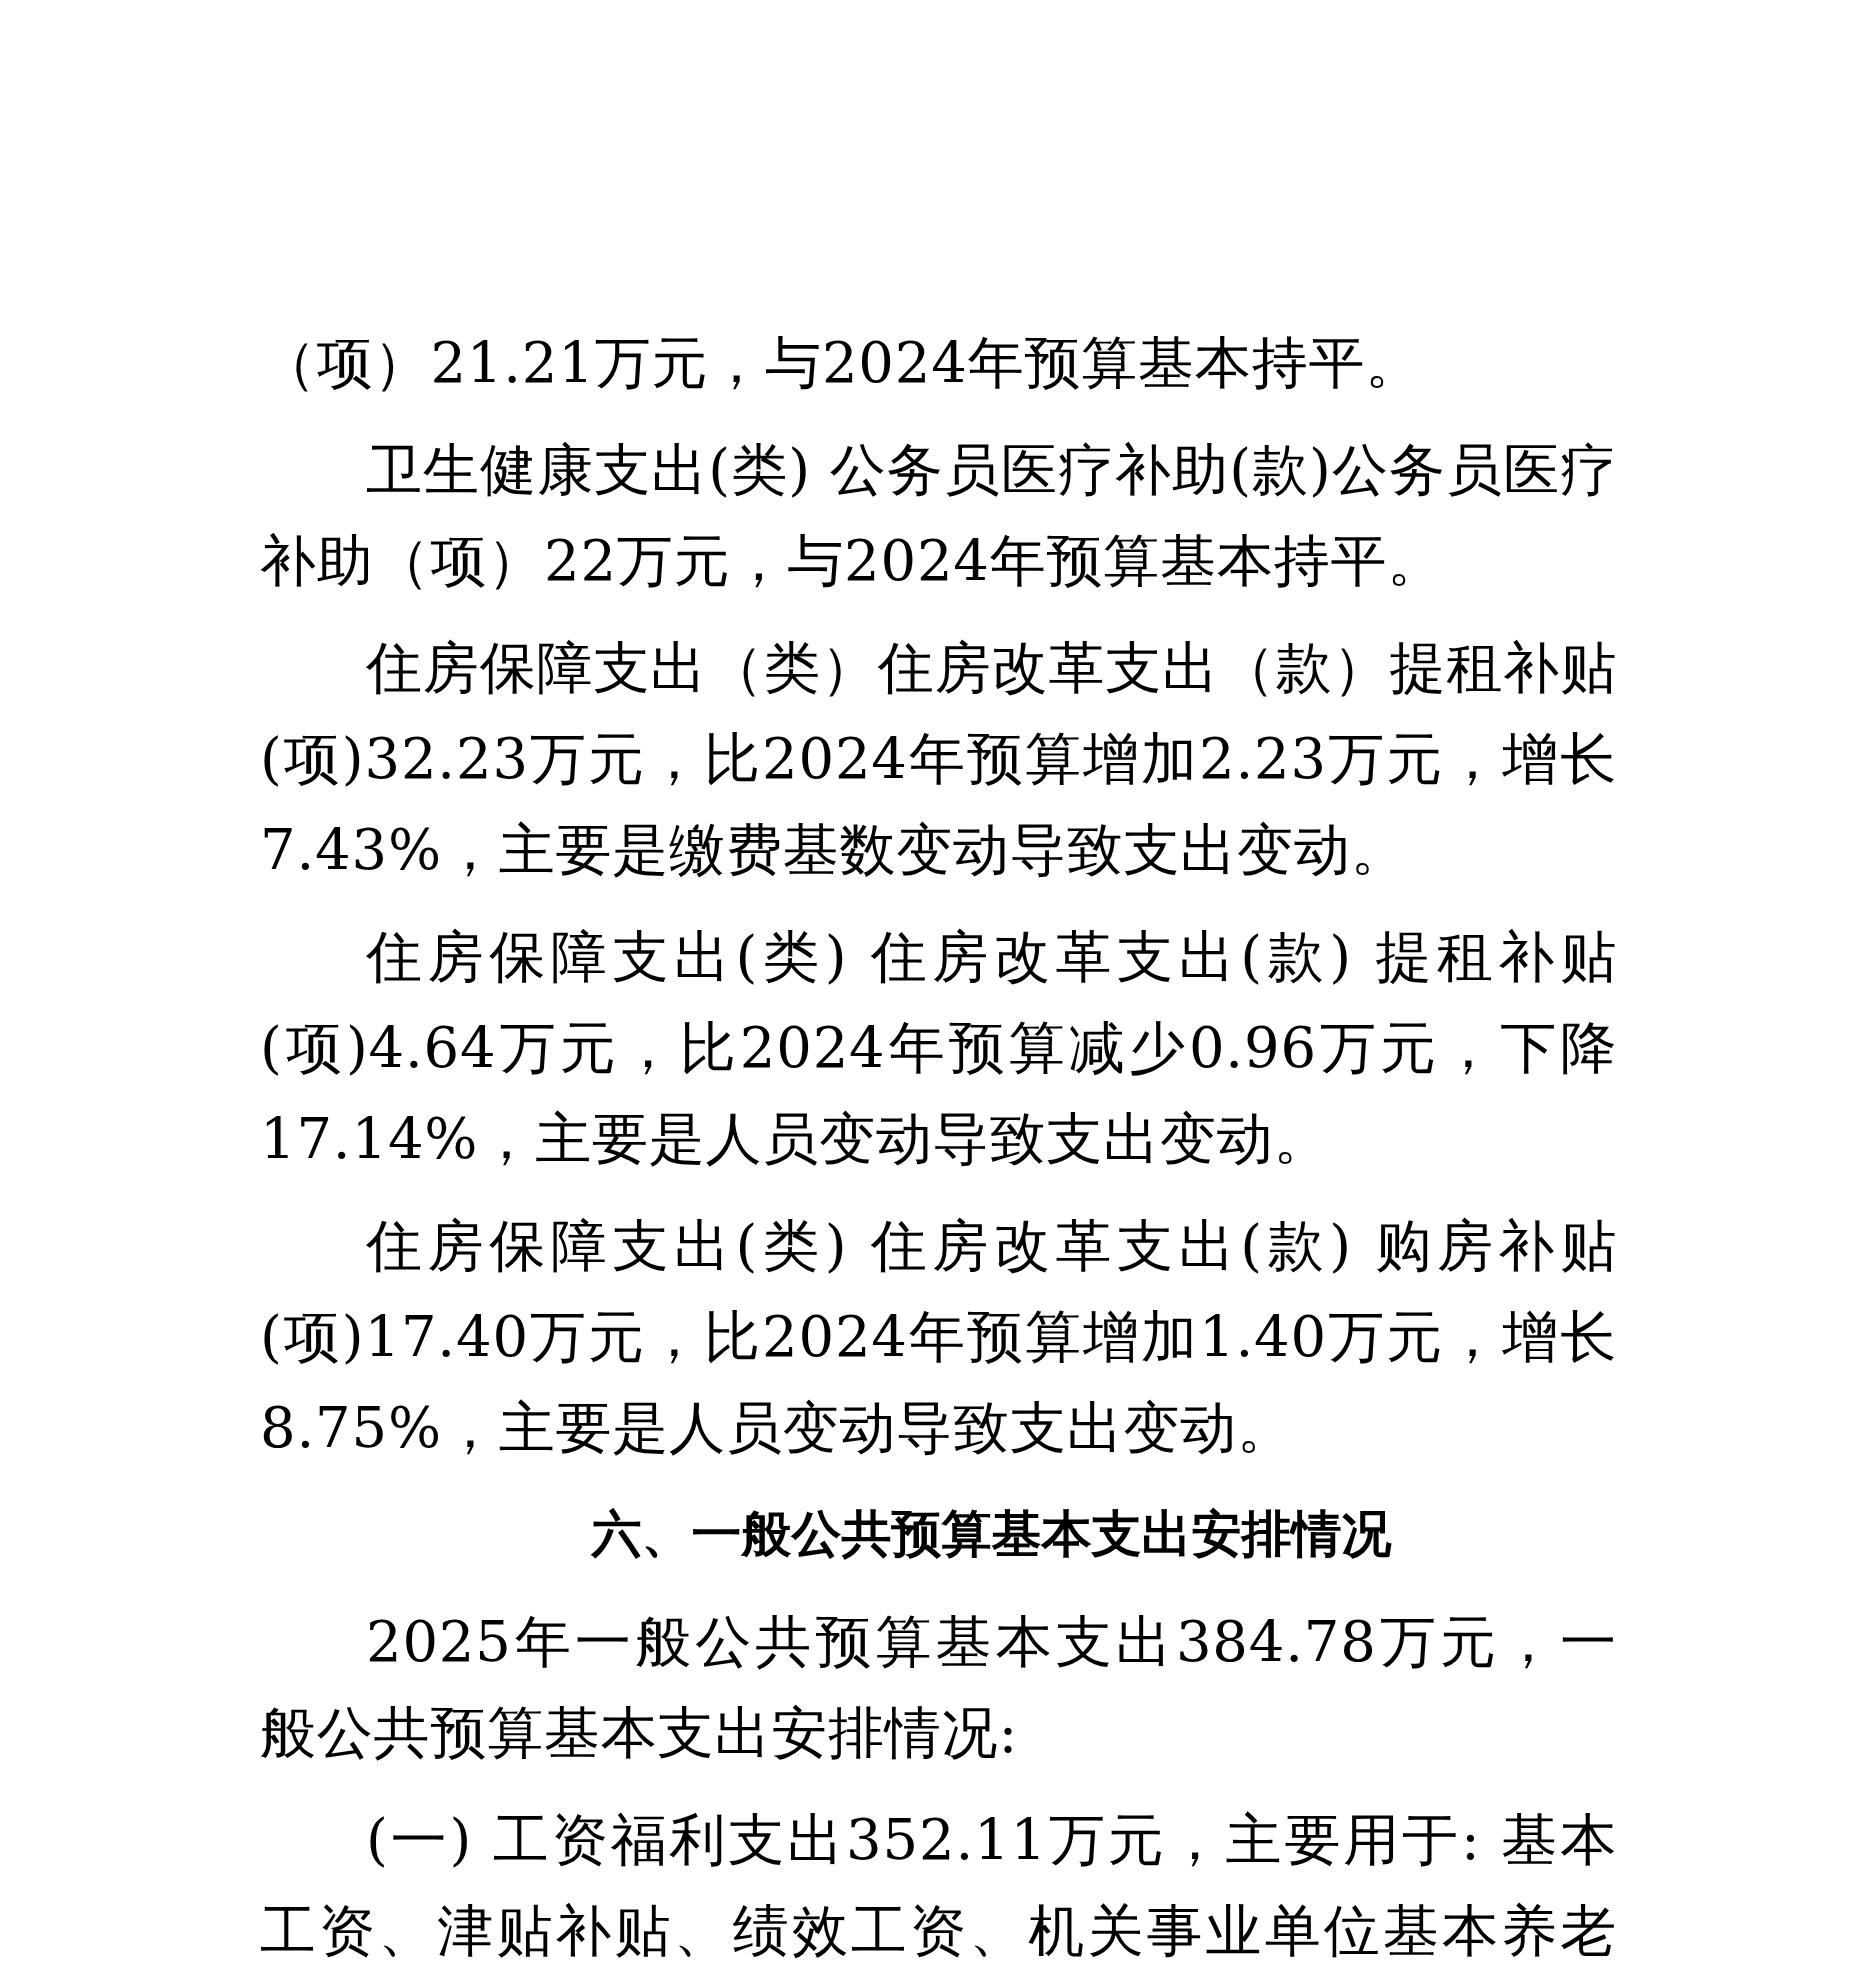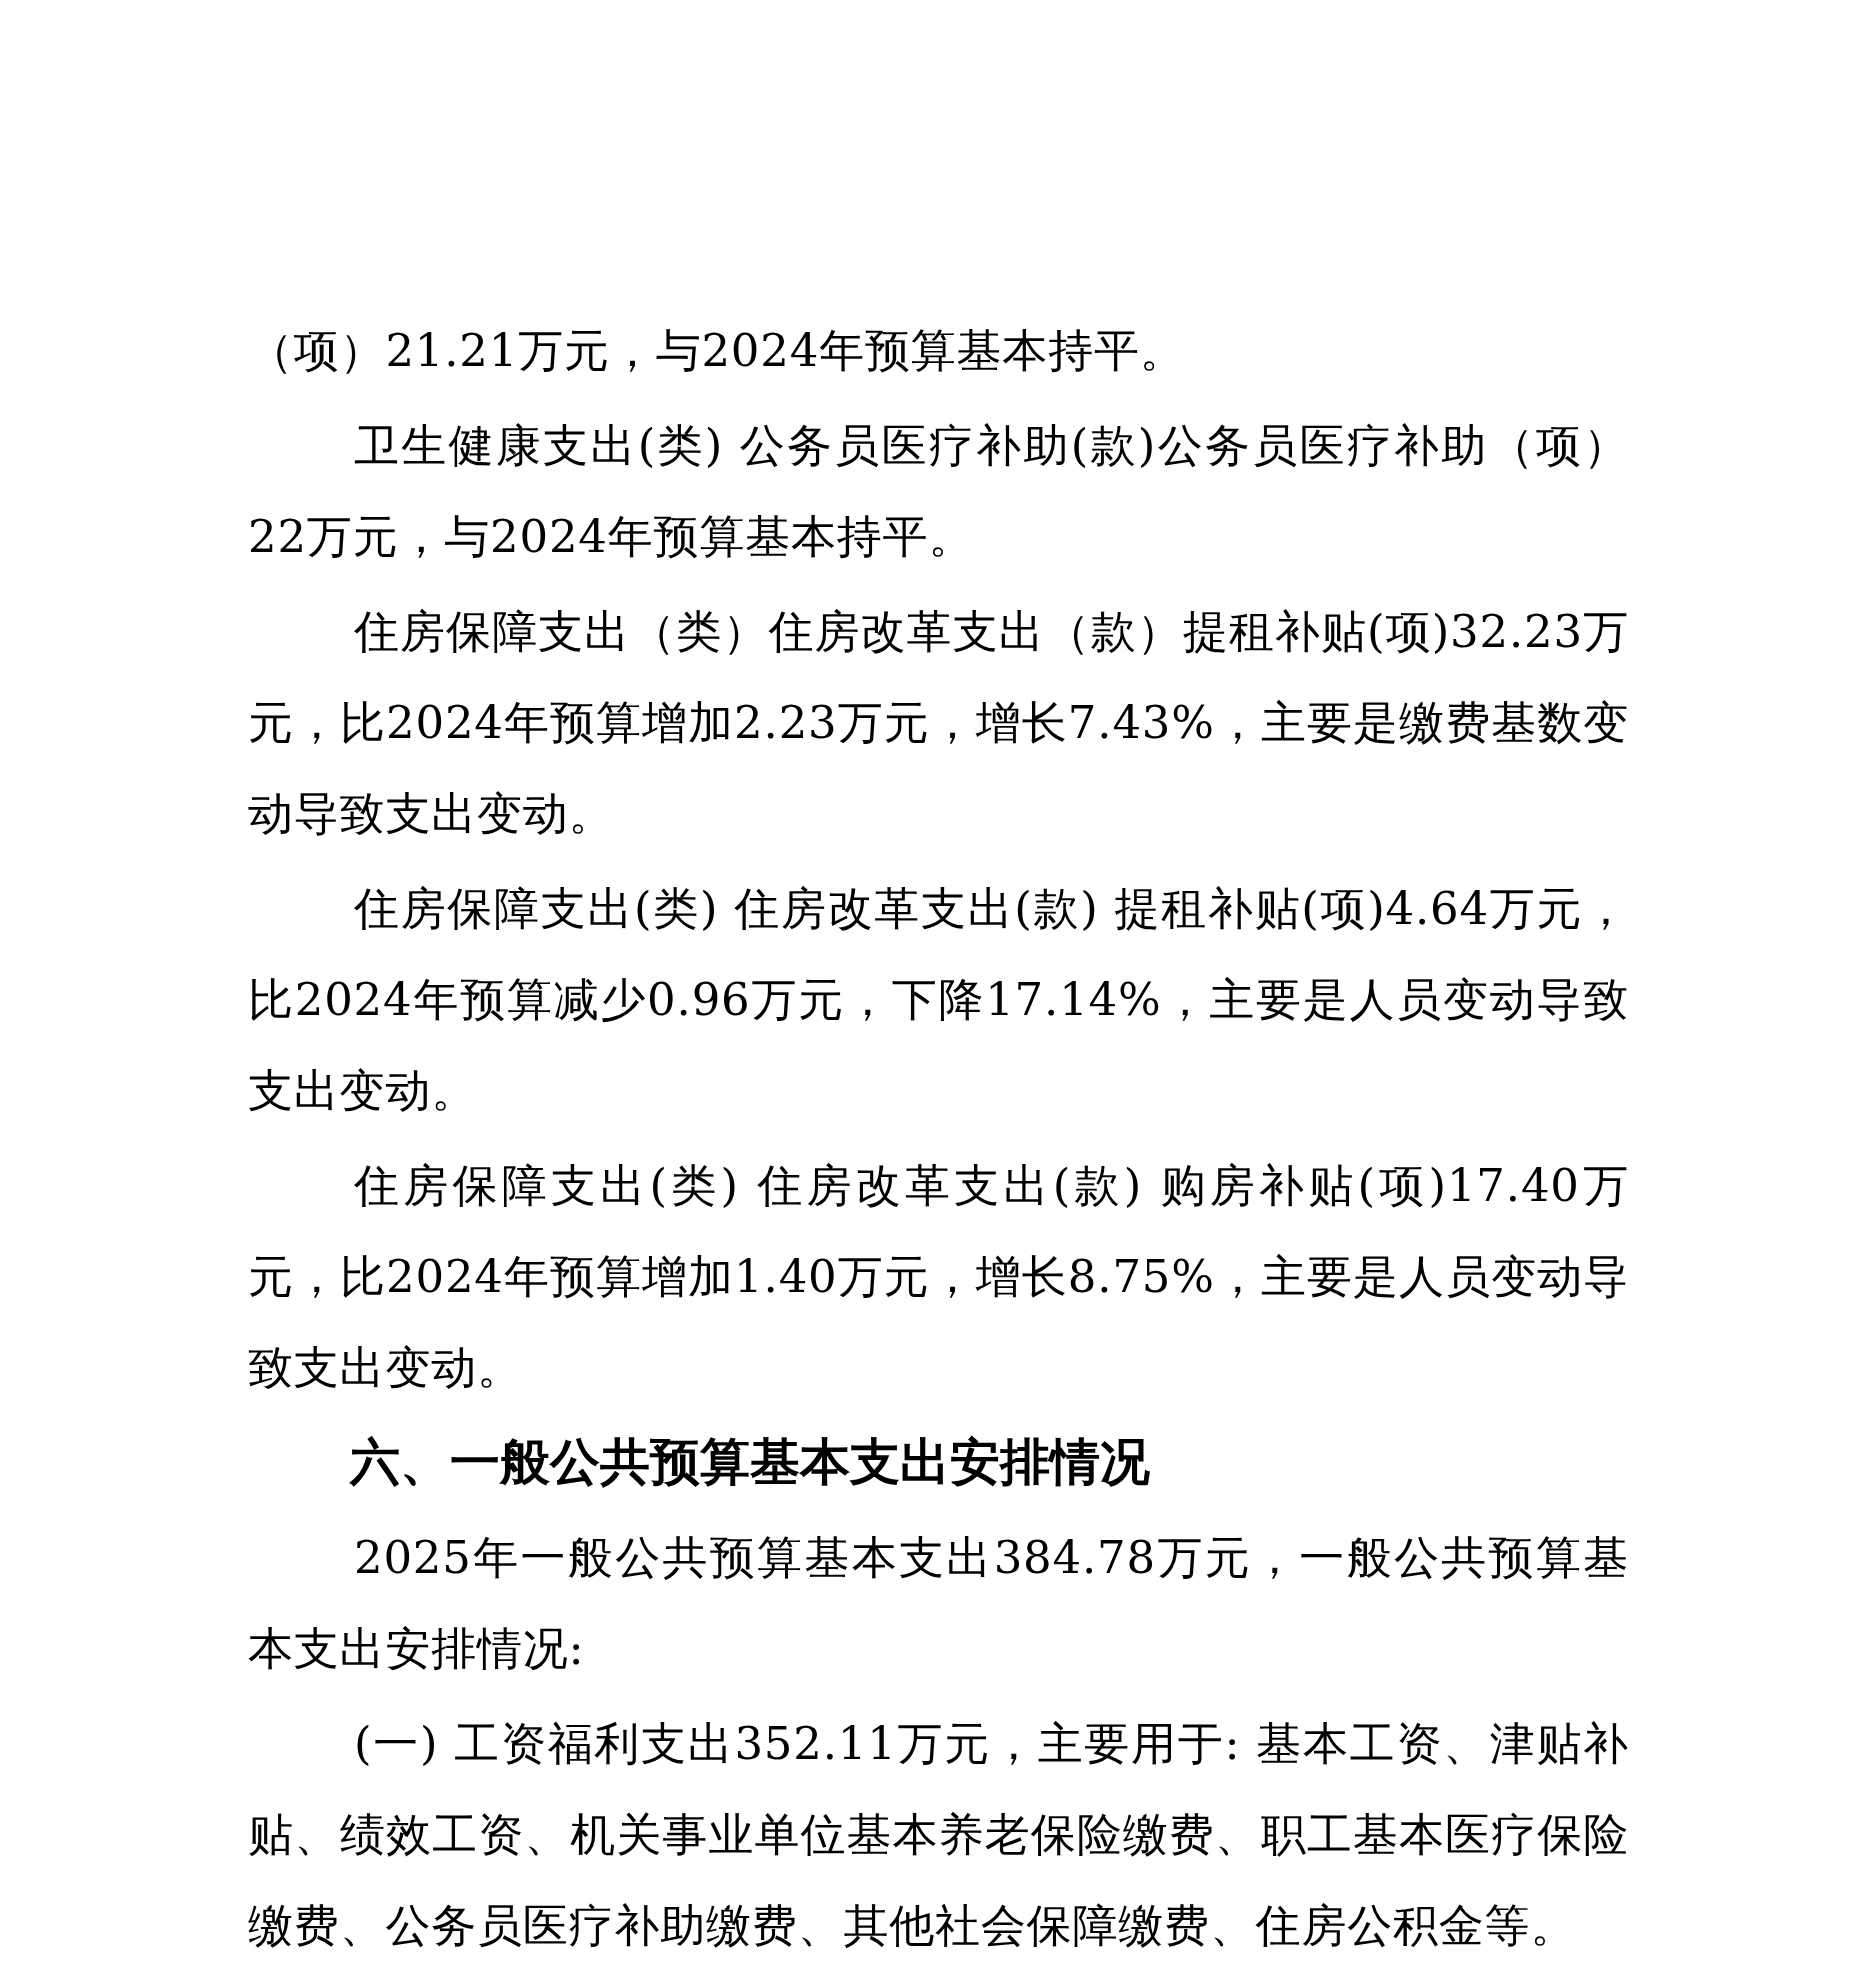--- a/index.html
+++ b/index.html
@@ -7,36 +7,37 @@
   .page {
     position: absolute; left: 0; top: 0; width: 1872px; height: 2647px;
     background: #ffffff;
   }
   .content {
     position: absolute; left: 244px; top: 301px; width: 1389px;
     font-family: "DejaVu Serif", "Liberation Serif", serif;
     color: #000000;
   }
   .para {
-    margin: 4px;
-    font-size: 45px;
+    margin: 16px;
+    font-size: 56px;
     line-height: 91px;
     text-align: justify;
     text-justify: inter-character;
     letter-spacing: 0.8px;
     transform-origin: left top;
   }
   .para.indent { text-indent: 106px; }
   .heading {
     margin: 0;
     font-family: "DejaVu Sans", "Liberation Sans", sans-serif;
     font-weight: bold;
     font-size: 50px;
     line-height: 91px;
     text-indent: 106px;
+    text-align: center;
   }
 </style>
 </head>
 <body>
 
 <div class="page">
   <div class="content">
     <p class="para">（项）21.21万元，与2024年预算基本持平。</p>
     <p class="para indent">卫生健康支出(类) 公务员医疗补助(款)公务员医疗补助（项）22万元，与2024年预算基本持平。</p>
     <p class="para indent">住房保障支出（类）住房改革支出（款）提租补贴(项)32.23万元，比2024年预算增加2.23万元，增长7.43%，主要是缴费基数变动导致支出变动。</p>

